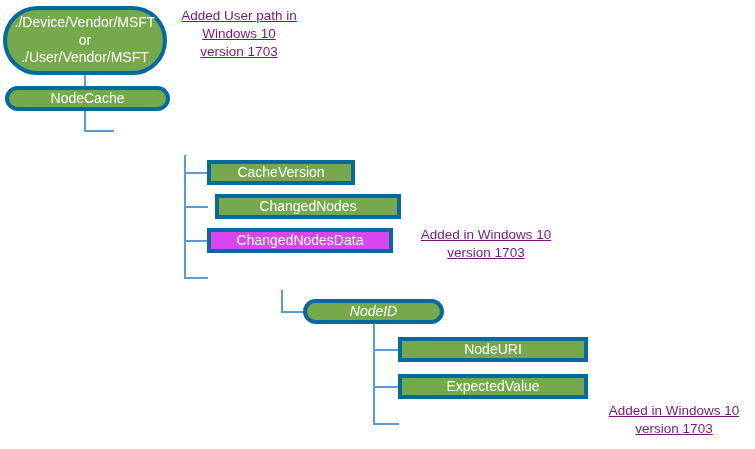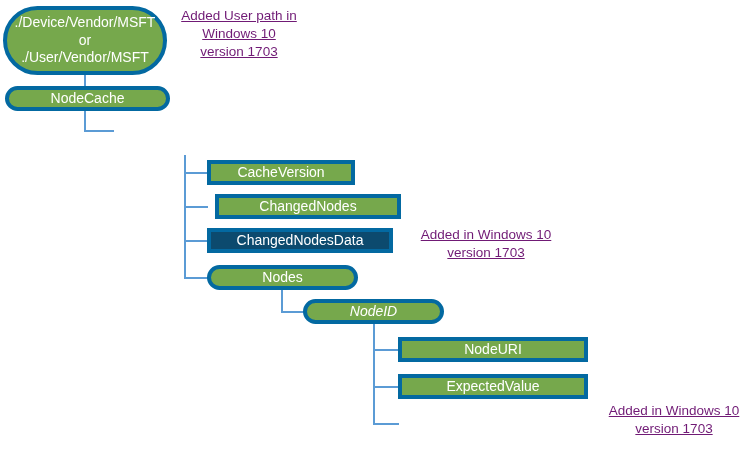--- a/index.html
+++ b/index.html
@@ -32,21 +32,21 @@
     z-index: 3;
     white-space: pre-line;
   }
   .node.rounded {
     border-radius: 999px;
   }
   .node.rect {
     border-radius: 0;
   }
   .node.blue {
-    background: #0c4a6e;
+    background: #d946ef;
   }
   .node.italic {
     font-style: italic;
   }
   .note {
     position: absolute;
     color: #701a75;
     font-size: 13.5px;
     line-height: 1.35;
     text-align: center;
@@ -92,21 +92,20 @@
 
   <div class="node rounded" style="left:5px; top:86px; width:165px; height:25px;">NodeCache</div>
 
 
   <div class="node rect" style="left:207px; top:160px; width:148px; height:25px;">CacheVersion</div>
 
   <div class="node rect" style="left:207px; top:194px; width:186px; height:25px;margin-left:8px;">ChangedNodes</div>
 
   <div class="node rect blue" style="left:207px; top:228px; width:186px; height:25px;">ChangedNodesData</div>
 
-  <div class="node rounded" style="left:207px; top:265px; width:151px; height:25px;">Nodes</div>
 
   <div class="node rounded italic" style="left:303px; top:299px; width:141px; height:25px;">NodeID</div>
 
   <div class="node rect" style="left:398px; top:337px; width:190px; height:25px;">NodeURI</div>
 
   <div class="node rect" style="left:398px; top:374px; width:190px; height:25px;">ExpectedValue</div>
 
 
   <div class="note" style="left:176px; top:7px; width:126px;">Added User path in
 Windows 10

